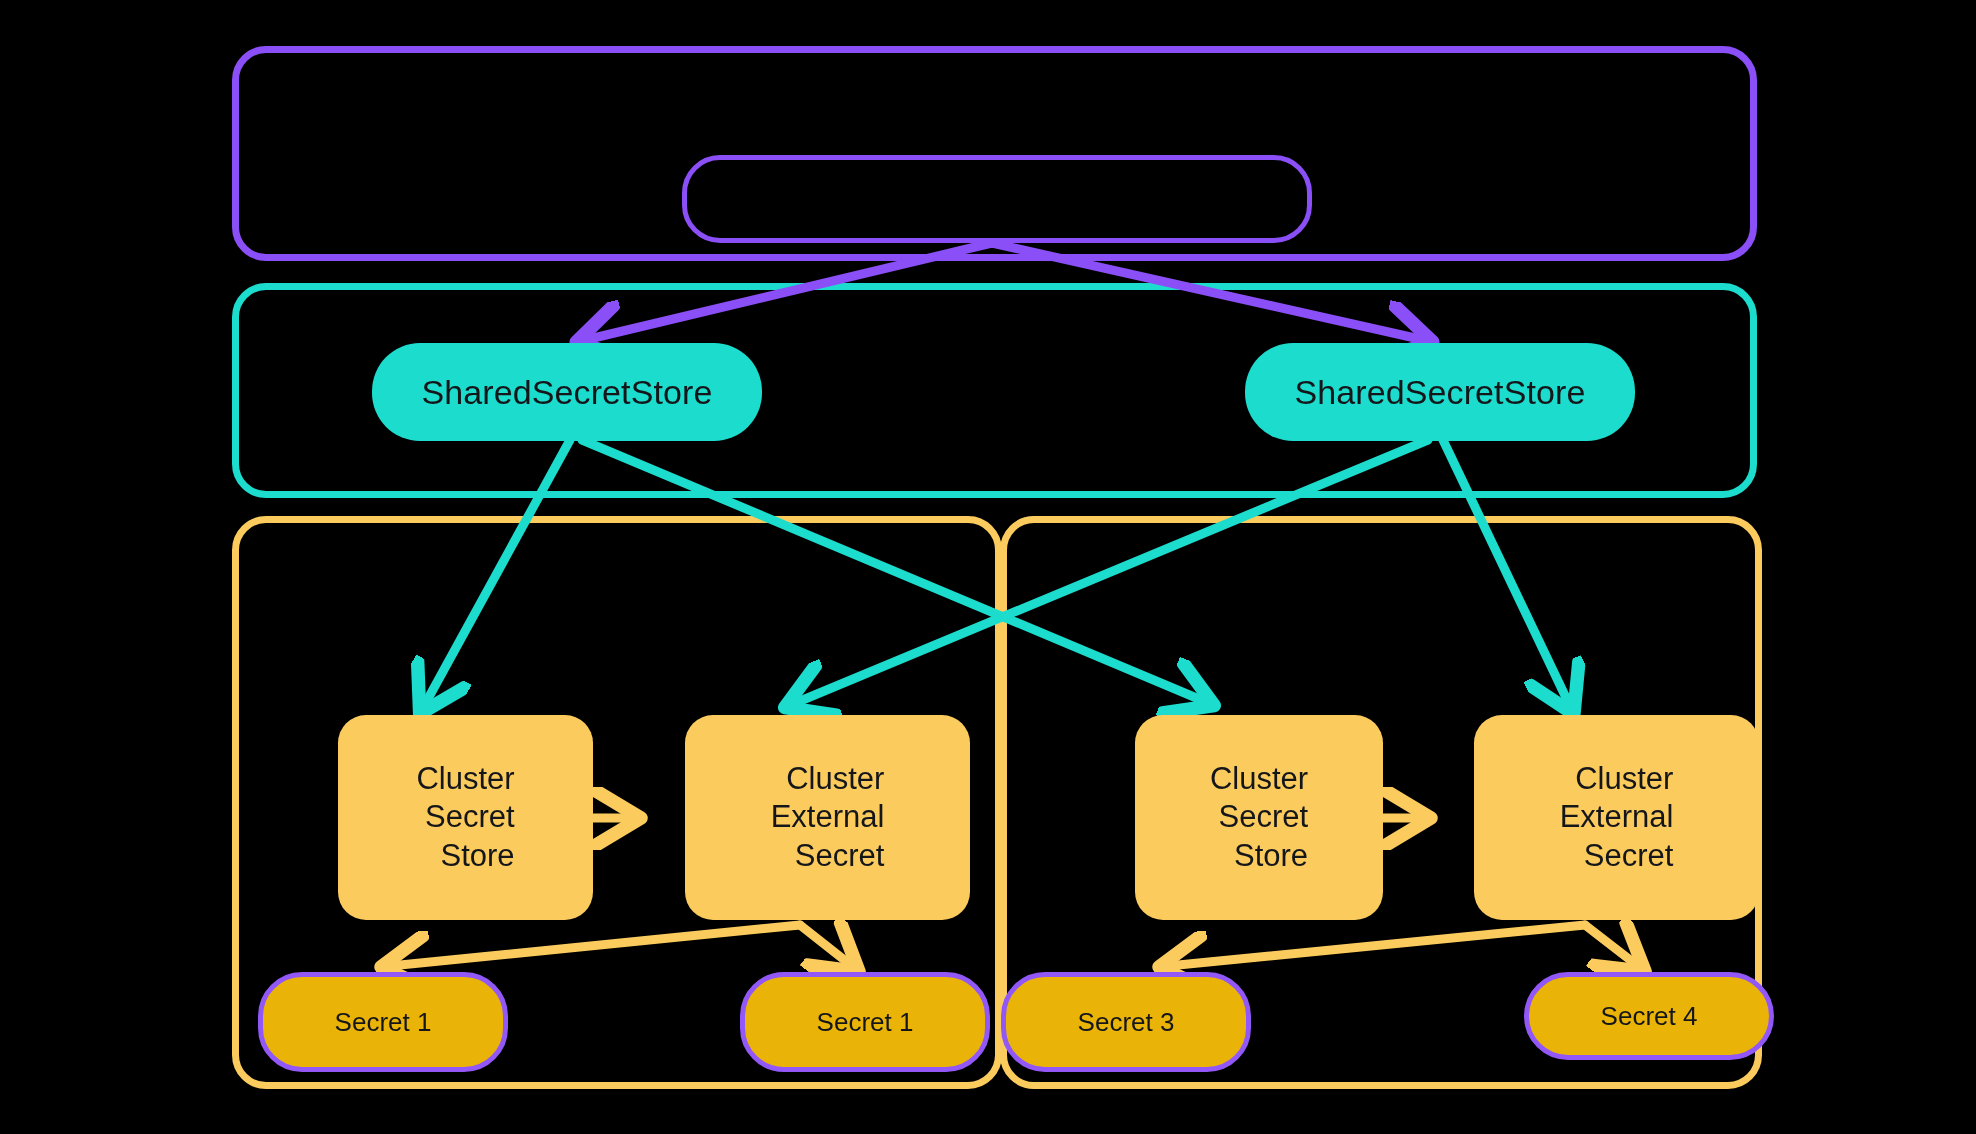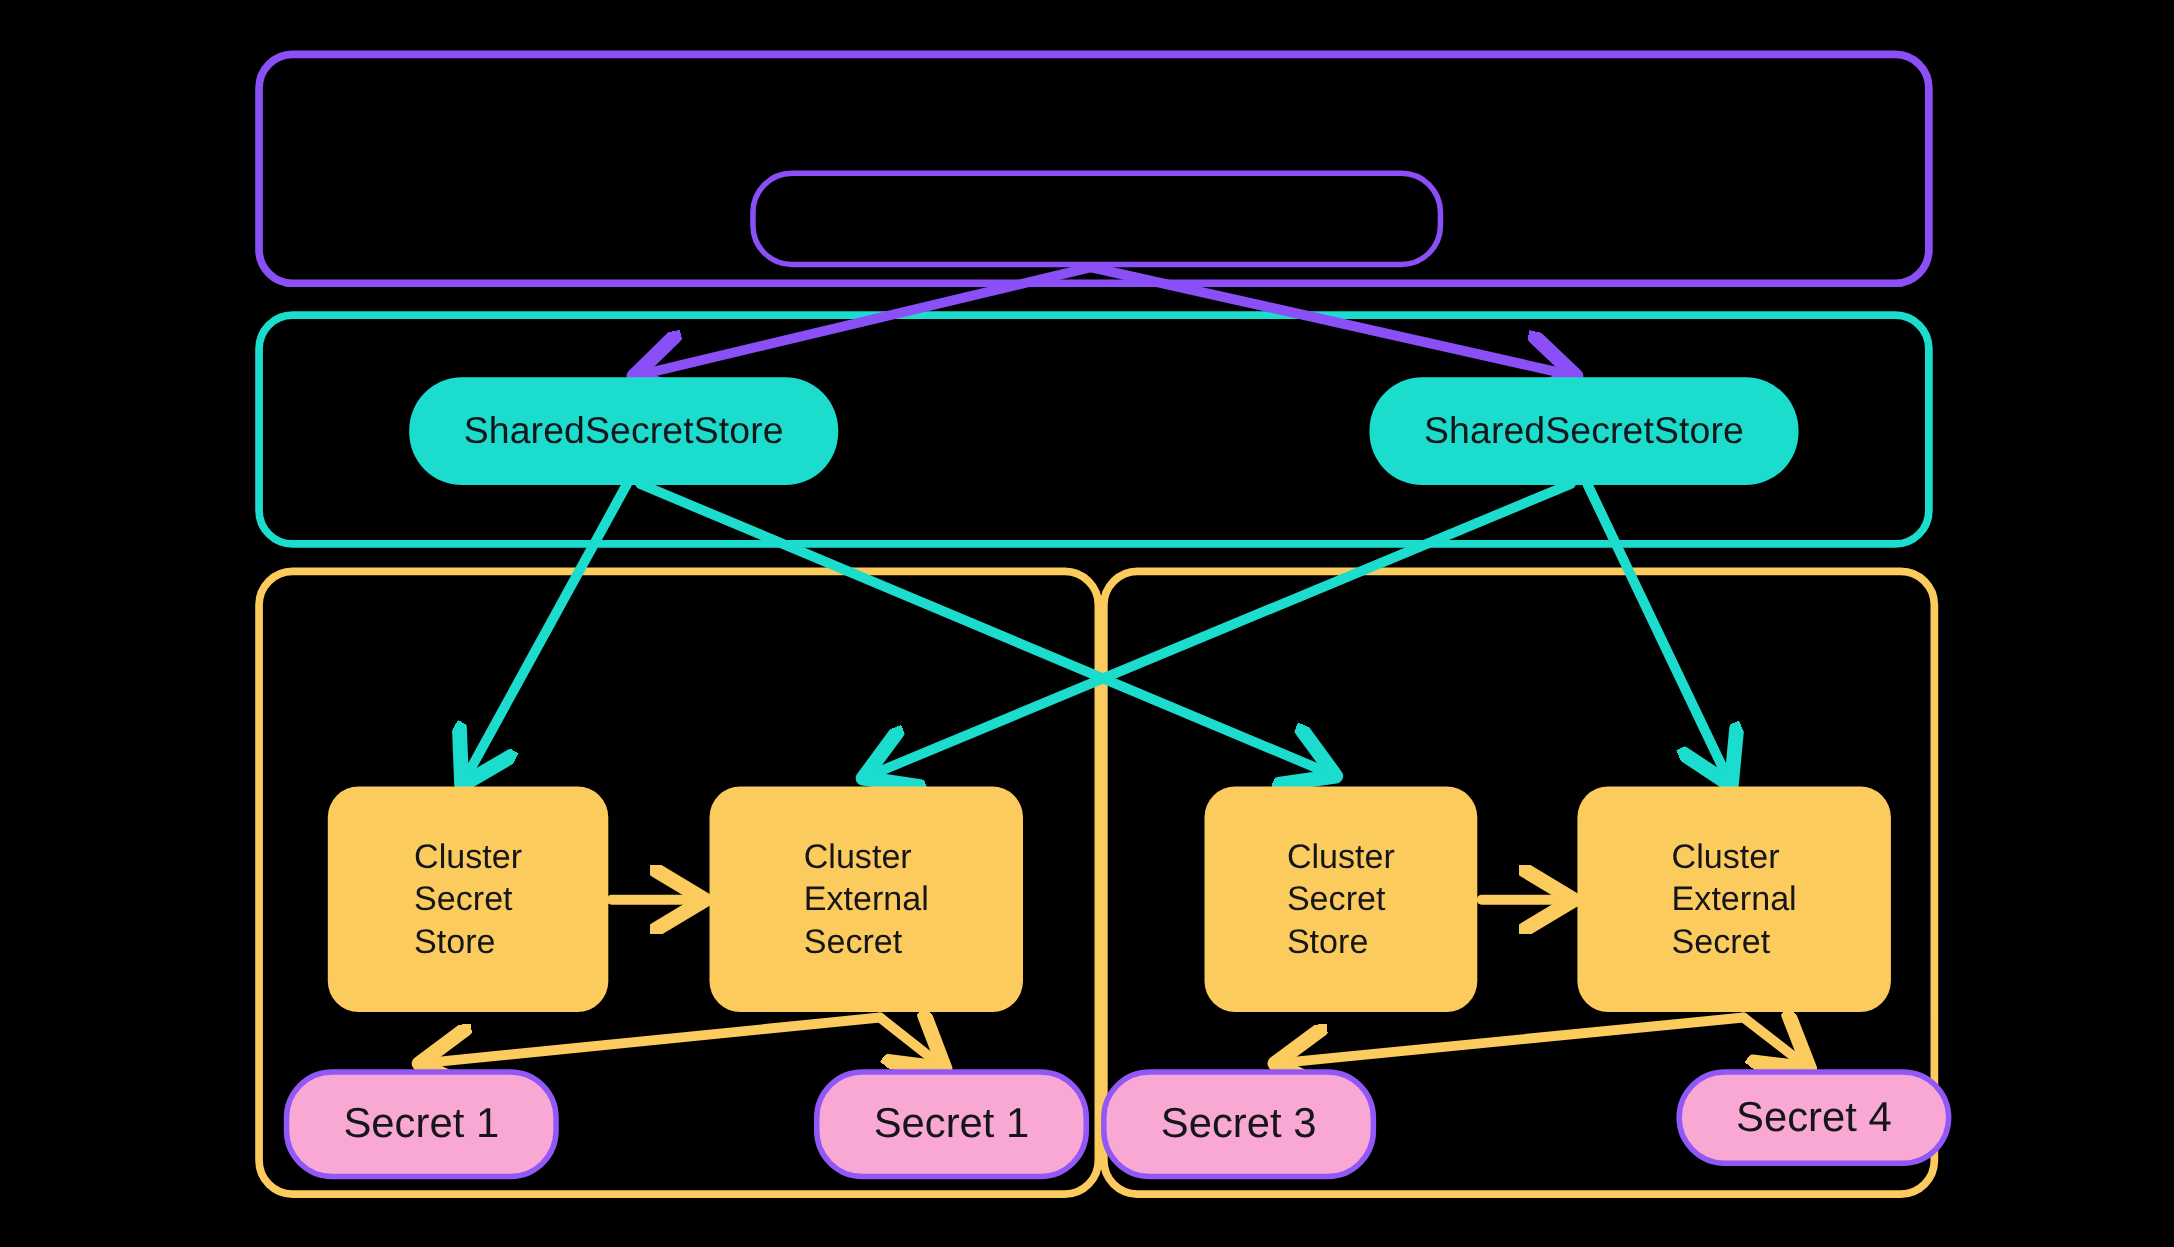--- a/index.html
+++ b/index.html
@@ -46,46 +46,47 @@
     border-color: #FBCB5E;
     border-width: 7px;
     border-radius: 34px;
   }
   .node {
     position: absolute;
     box-sizing: border-box;
     display: flex;
     align-items: center;
     justify-content: center;
-    text-align: left;
+    text-align: right;
     color: #15161a;
     z-index: 8;
   }
   .node-inner-purple {
     border: 5px solid #8B4FF7;
     border-radius: 38px;
     background: transparent;
   }
   .node-shared {
     background: #1BDCCD;
     border-radius: 48px;
     font-size: 34px;
     letter-spacing: 0.1px;
   }
   .node-cluster {
     background: #FBCB5E;
     border-radius: 28px;
     font-size: 31px;
     line-height: 1.24;
+    margin-left: 40px;
   }
   .node-secret {
-    background: #f9a8d4;
+    background: #eab308;
     border: 5px solid #9257F7;
     border-radius: 44px;
-    font-size: 38px;
+    font-size: 26px;
   }
   .node-label {
     display: block;
     pointer-events: none;
   }
 </style>
 </head>
 <body>
 
 <div id="canvas">

